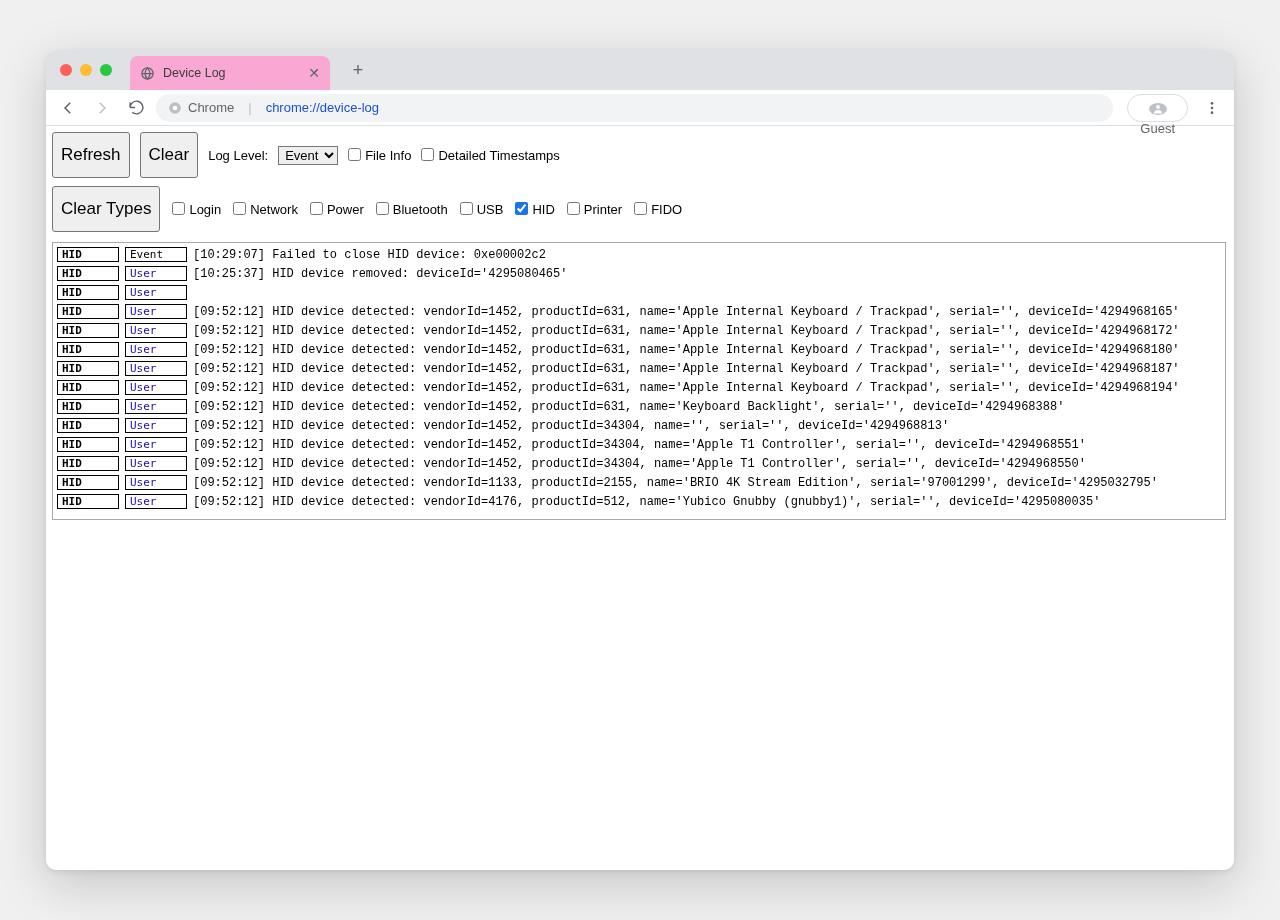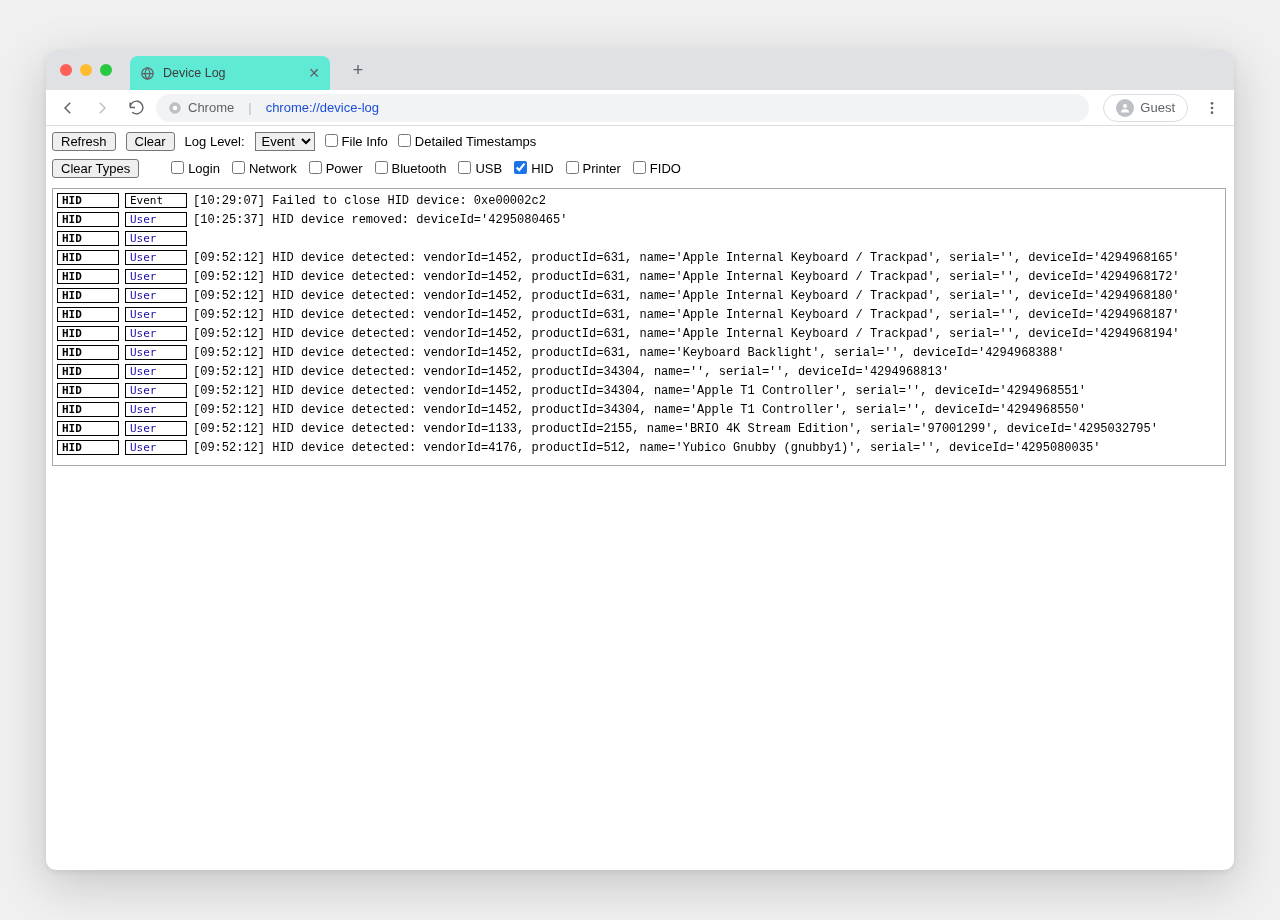--- a/index.html
+++ b/index.html
@@ -31,21 +31,21 @@
       position: relative;
     }
     .traffic-lights { display: flex; gap: 8px; margin-right: 18px; }
     .tl { width: 12px; height: 12px; border-radius: 50%; }
     .tl.red { background: #ff5f57; }
     .tl.yellow { background: #febc2e; }
     .tl.green { background: #28c840; }
     .tab {
       height: 34px;
       width: 200px;
-      background: #5eead4;
+      background: #f9a8d4;
       border-radius: 8px 8px 0 0;
       display: flex;
       align-items: center;
       padding: 0 10px;
       gap: 8px;
       font-size: 12.5px;
       color: #3c3c3c;
       margin-top: 6px;
       position: relative;
     }
@@ -77,35 +77,35 @@
       padding: 0 12px;
       font-size: 13px;
       color:#5f6368;
       gap: 14px;
     }
     .omnibox .chrome-label { color:#606468; display:flex; align-items:center; gap:6px; }
     .omnibox .sep { color:#bdbdbd; }
     .omnibox .url { color:#1d4ed8; }
     .guest-chip {
       height: 28px; border:1px solid #dadce0; border-radius:14px;
-      display:flex; align-items:center; gap:6px; padding:8px 12px; font-size:13px; color:#5f6368; margin-left:8px;
+      display:flex; align-items:center; gap:6px; padding:8px 12px; font-size:13px; color:#5f6368; margin-left:8px;flex-direction:column;
     }
     .guest-chip .avatar{ width:18px;height:18px;border-radius:50%;background:#bdc1c6;display:flex;align-items:center;justify-content:center; }
     .menu-dots { width:28px;height:28px; display:flex;align-items:center;justify-content:center;color:#5f6368; margin-left:4px;}
     .content {
       flex: 1;
       overflow: auto;
       font-size: 13px;
       color: #000;
       padding: 4px 6px 6px 4px;
     }
     .hint { font-size: 13px; padding: 4px 2px 6px 2px; }
     .controls-row { display:flex; align-items:center; gap:10px; padding:2px; flex-wrap: wrap; }
     .controls-row button, .types-row button {
-      font-family: inherit; font-size: 13px; padding: 1px 8px;
+      font-family: inherit; font-size: 17px; padding: 12px 8px;
       background:#efefef; border:1px solid #767676; border-radius:3px; cursor:pointer;
     }
     select { font-size:13px; font-family:inherit; border:1px solid #767676; background:#efefef; padding:0 2px; }
     .chk-group { display:flex; align-items:flex-start; gap:4px; font-size:13px; }
     .chk-group input { width:13px; height:13px; }
     .types-row { display:flex; align-items:center; gap:12px; padding:6px 2px 8px 2px; flex-wrap:wrap; }
     .log-panel {
       border: 1px solid #a9a9a9;
       padding: 4px 4px 6px 4px;
       margin: 2px;
@@ -209,21 +209,21 @@
         <span>File Info</span>
       </label>
       <label class="chk-group">
         <input type="checkbox" style="">
         <span>Detailed Timestamps</span>
       </label>
     </div>
 
     <div class="types-row">
       <button>Clear Types</button>
-      <span id="type-filters" style="display: flex; gap: 12px; align-items: center; margin-left: 20px;">
+      <span id="type-filters" style="display: flex; gap: 12px; align-items: center;">
           <label class="chk-group">
             <input type="checkbox" style="">
             <span>Login</span>
           </label>
           <label class="chk-group">
             <input type="checkbox" style="">
             <span>Network</span>
           </label>
           <label class="chk-group">
             <input type="checkbox" style="">

